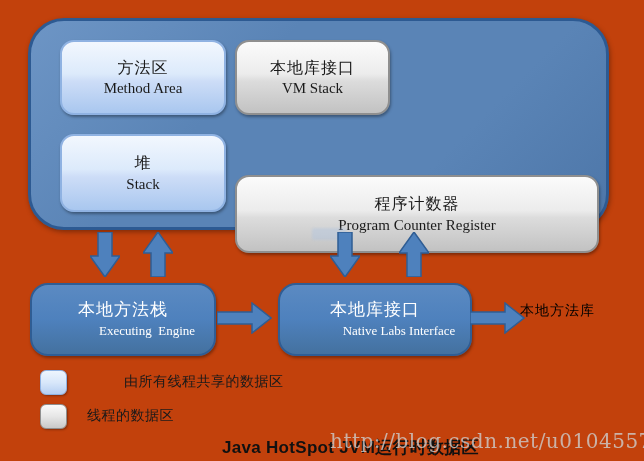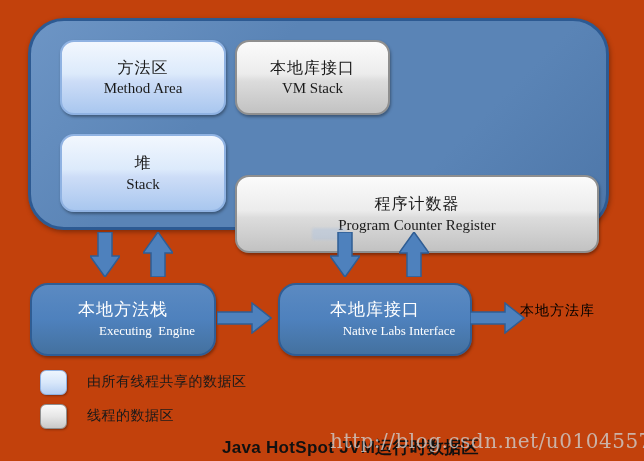--- a/index.html
+++ b/index.html
@@ -49,21 +49,21 @@
   .a-down1{left:90px;top:232px;}
   .a-up1{left:143px;top:232px;}
   .a-down2{left:330px;top:232px;}
   .a-up2{left:399px;top:232px;}
   .a-right1{left:217px;top:302px;}
   .a-right2{left:470px;top:302px;}
   .native-lib{
     position:absolute;left:520px;top:302px;font-size:14px;color:#000;letter-spacing:1px;
   }
   .legend-row{position:absolute;left:40px;display:flex;align-items:center;height:26px;}
-  .lr1{top:369px;}
+  .lr1{top:369px;gap:37px;}
   .lr2{top:403px;}
   .swatch{width:25px;height:23px;border-radius:6px;display:inline-block;box-shadow:1px 1px 2px rgba(0,0,0,0.3);}
   .swatch-blue{
     background:linear-gradient(180deg,#eef5fd 0%,#d8e7fa 50%,#b6cff2 100%);
     border:1.5px solid #8fb2e2;
   }
   .swatch-gray{
     background:linear-gradient(180deg,#fafafa 0%,#e6e6e6 50%,#c9c9c9 100%);
     border:1.5px solid #8f8f8f;
   }

